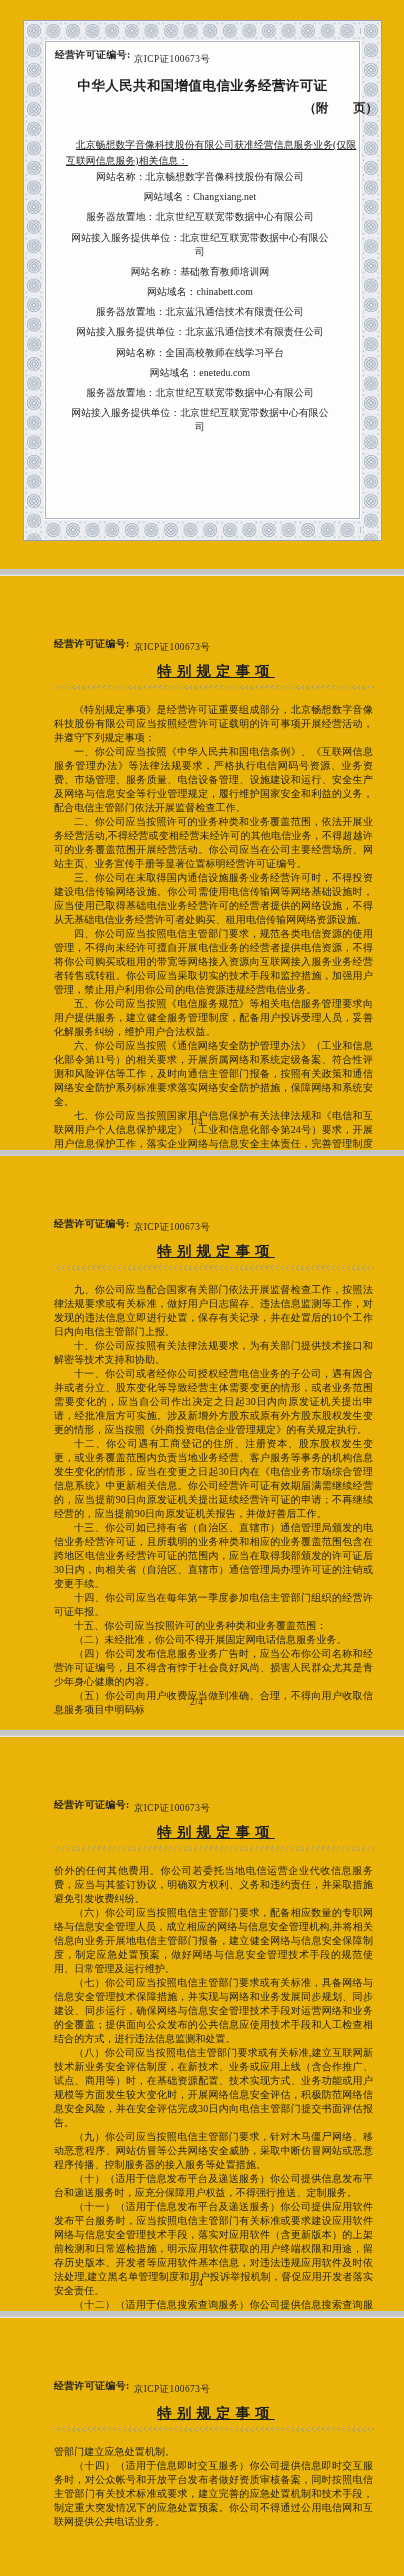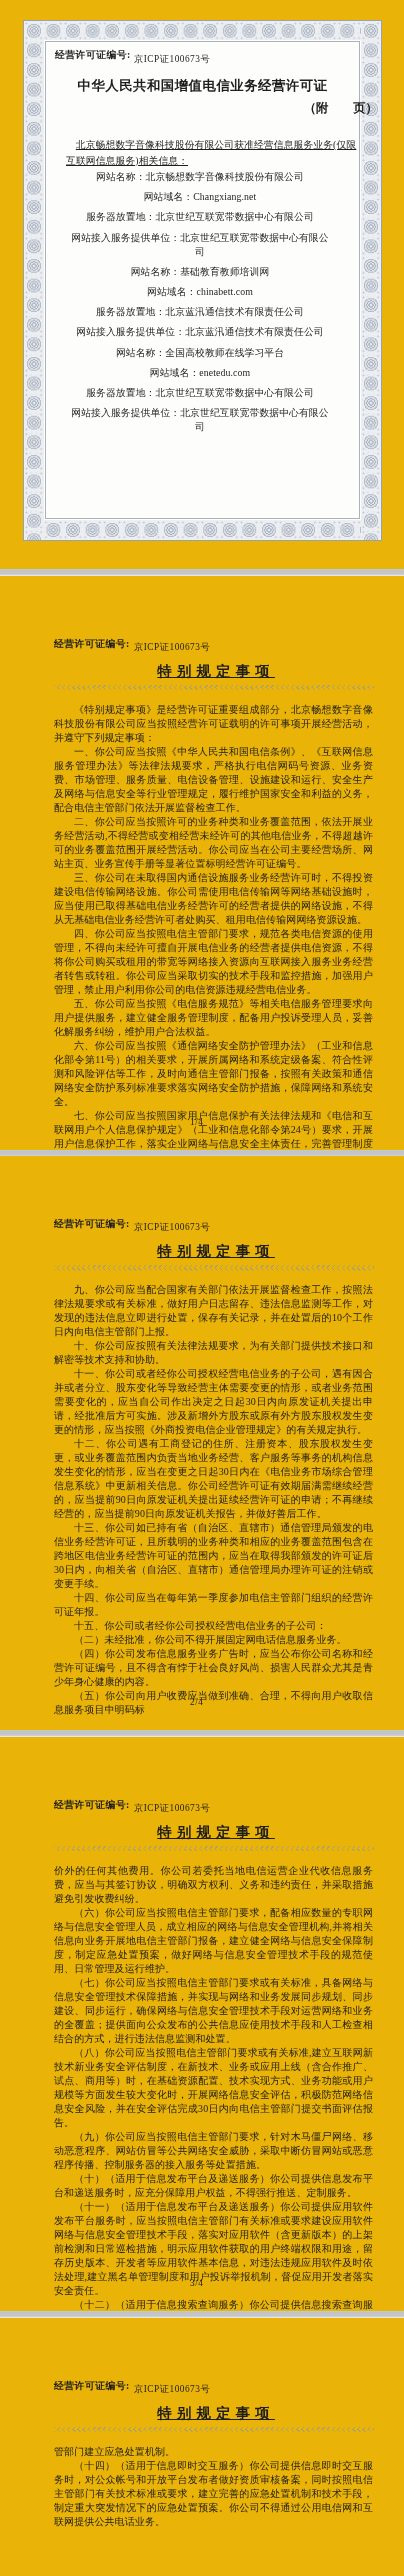--- a/index.html
+++ b/index.html
@@ -122,21 +122,21 @@
   </div>
   <div class="sp-title">特别规定事项</div>
   <div class="zigzag"></div>
   <div class="sp-body">
     <p>九、你公司应当配合国家有关部门依法开展监督检查工作，按照法律法规要求或有关标准，做好用户日志留存、违法信息监测等工作，对发现的违法信息立即进行处置，保存有关记录，并在处置后的10个工作日内向电信主管部门上报。</p>
     <p>十、你公司应按照有关法律法规要求，为有关部门提供技术接口和解密等技术支持和协助。</p>
     <p>十一、你公司或者经你公司授权经营电信业务的子公司，遇有因合并或者分立、股东变化等导致经营主体需要变更的情形，或者业务范围需要变化的，应当自公司作出决定之日起30日内向原发证机关提出申请，经批准后方可实施。涉及新增外方股东或原有外方股东股权发生变更的情形，应当按照《外商投资电信企业管理规定》的有关规定执行。</p>
     <p>十二、你公司遇有工商登记的住所、注册资本、股东股权发生变更，或业务覆盖范围内负责当地业务经营、客户服务等事务的机构信息发生变化的情形，应当在变更之日起30日内在《电信业务市场综合管理信息系统》中更新相关信息。你公司经营许可证有效期届满需继续经营的，应当提前90日向原发证机关提出延续经营许可证的申请；不再继续经营的，应当提前90日向原发证机关报告，并做好善后工作。</p>
     <p>十三、你公司如已持有省（自治区、直辖市）通信管理局颁发的电信业务经营许可证，且所载明的业务种类和相应的业务覆盖范围包含在跨地区电信业务经营许可证的范围内，应当在取得我部颁发的许可证后30日内，向相关省（自治区、直辖市）通信管理局办理许可证的注销或变更手续。</p>
     <p>十四、你公司应当在每年第一季度参加电信主管部门组织的经营许可证年报。</p>
-    <p>十五、你公司或者经你公司授权经营电信业务的子公司：</p>
+    <p>十五、你公司应当按照许可的业务种类和业务覆盖范围：</p>
     <p>（二）未经批准，你公司不得开展固定网电话信息服务业务。</p>
     <p>（四）你公司发布信息服务业务广告时，应当公布你公司名称和经营许可证编号，且不得含有悖于社会良好风尚、损害人民群众尤其是青少年身心健康的内容。</p>
     <p>（五）你公司向用户收费应当做到准确、合理，不得向用户收取信息服务项目中明码标</p>
   </div>
   <div class="page-num">2/4</div>
 </div>
 
 <div class="gap"></div>
 
 <div class="sheet" id="p4">

